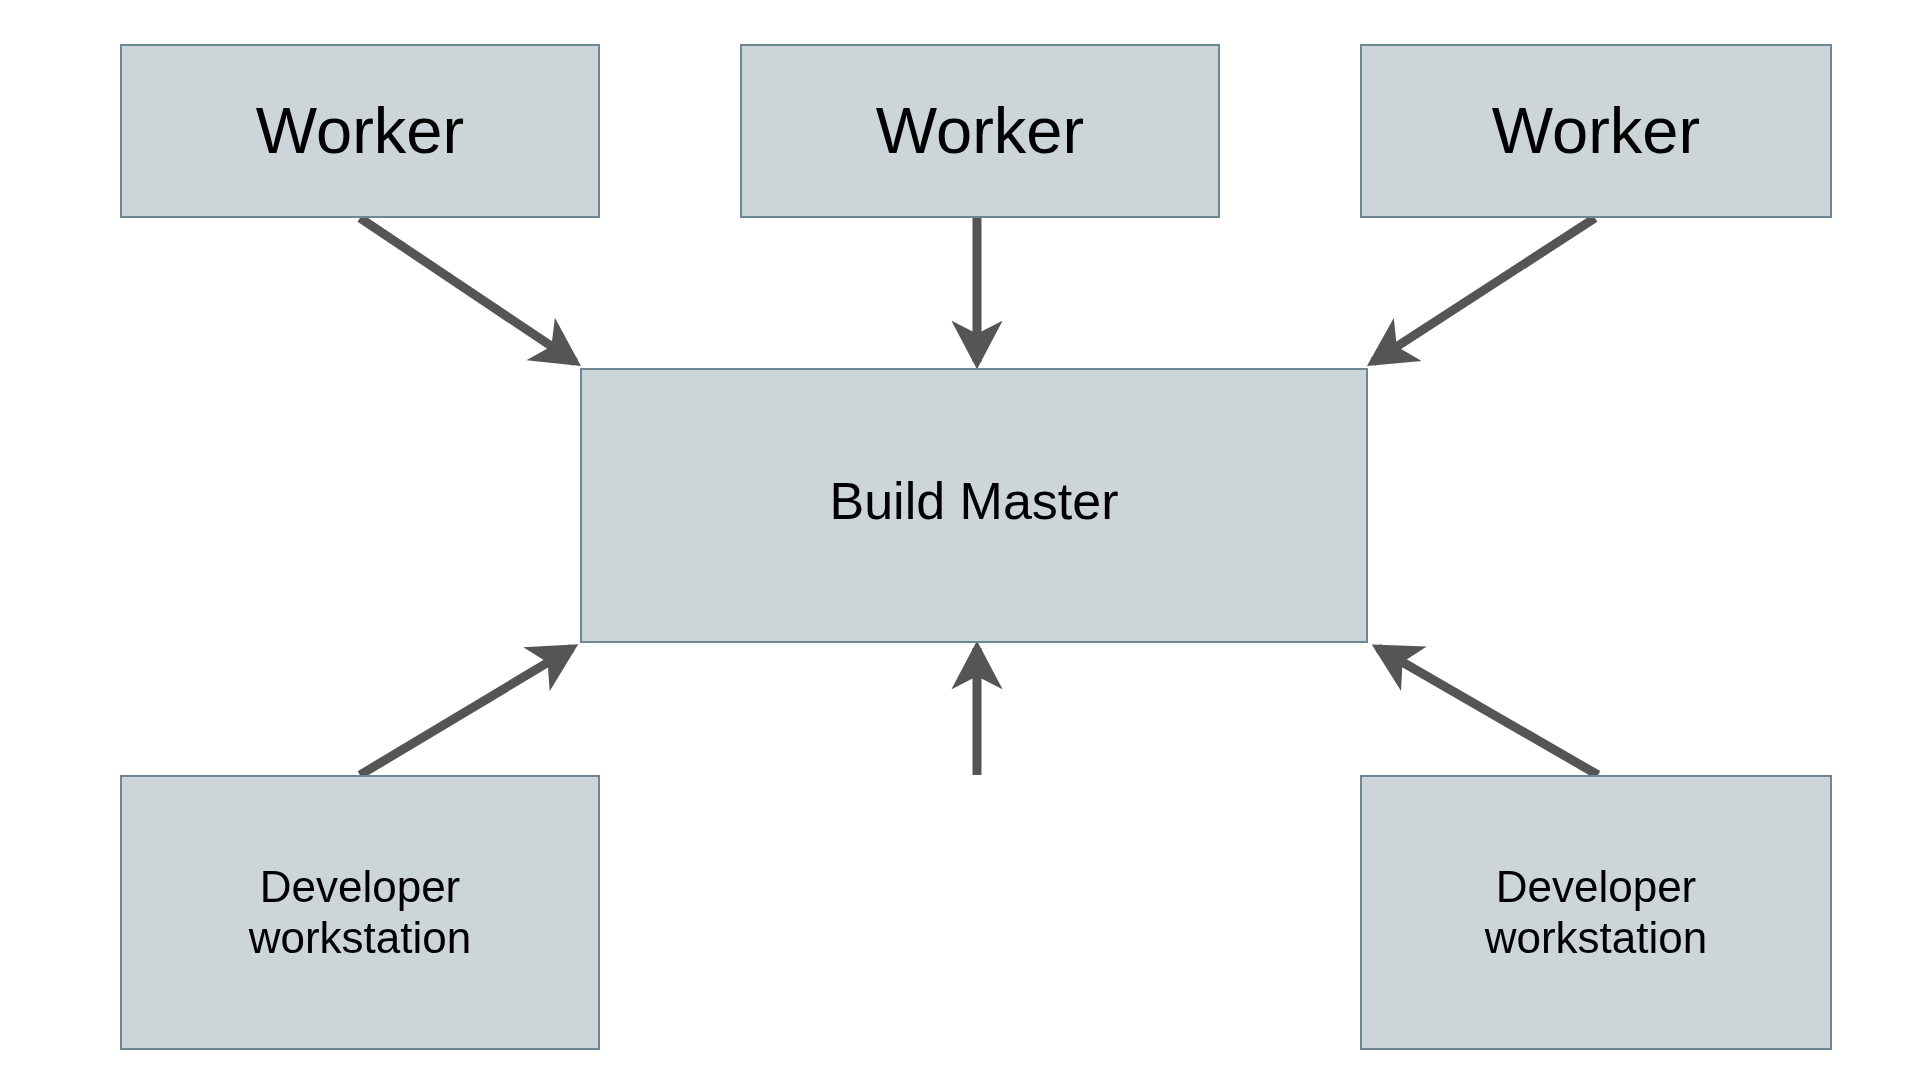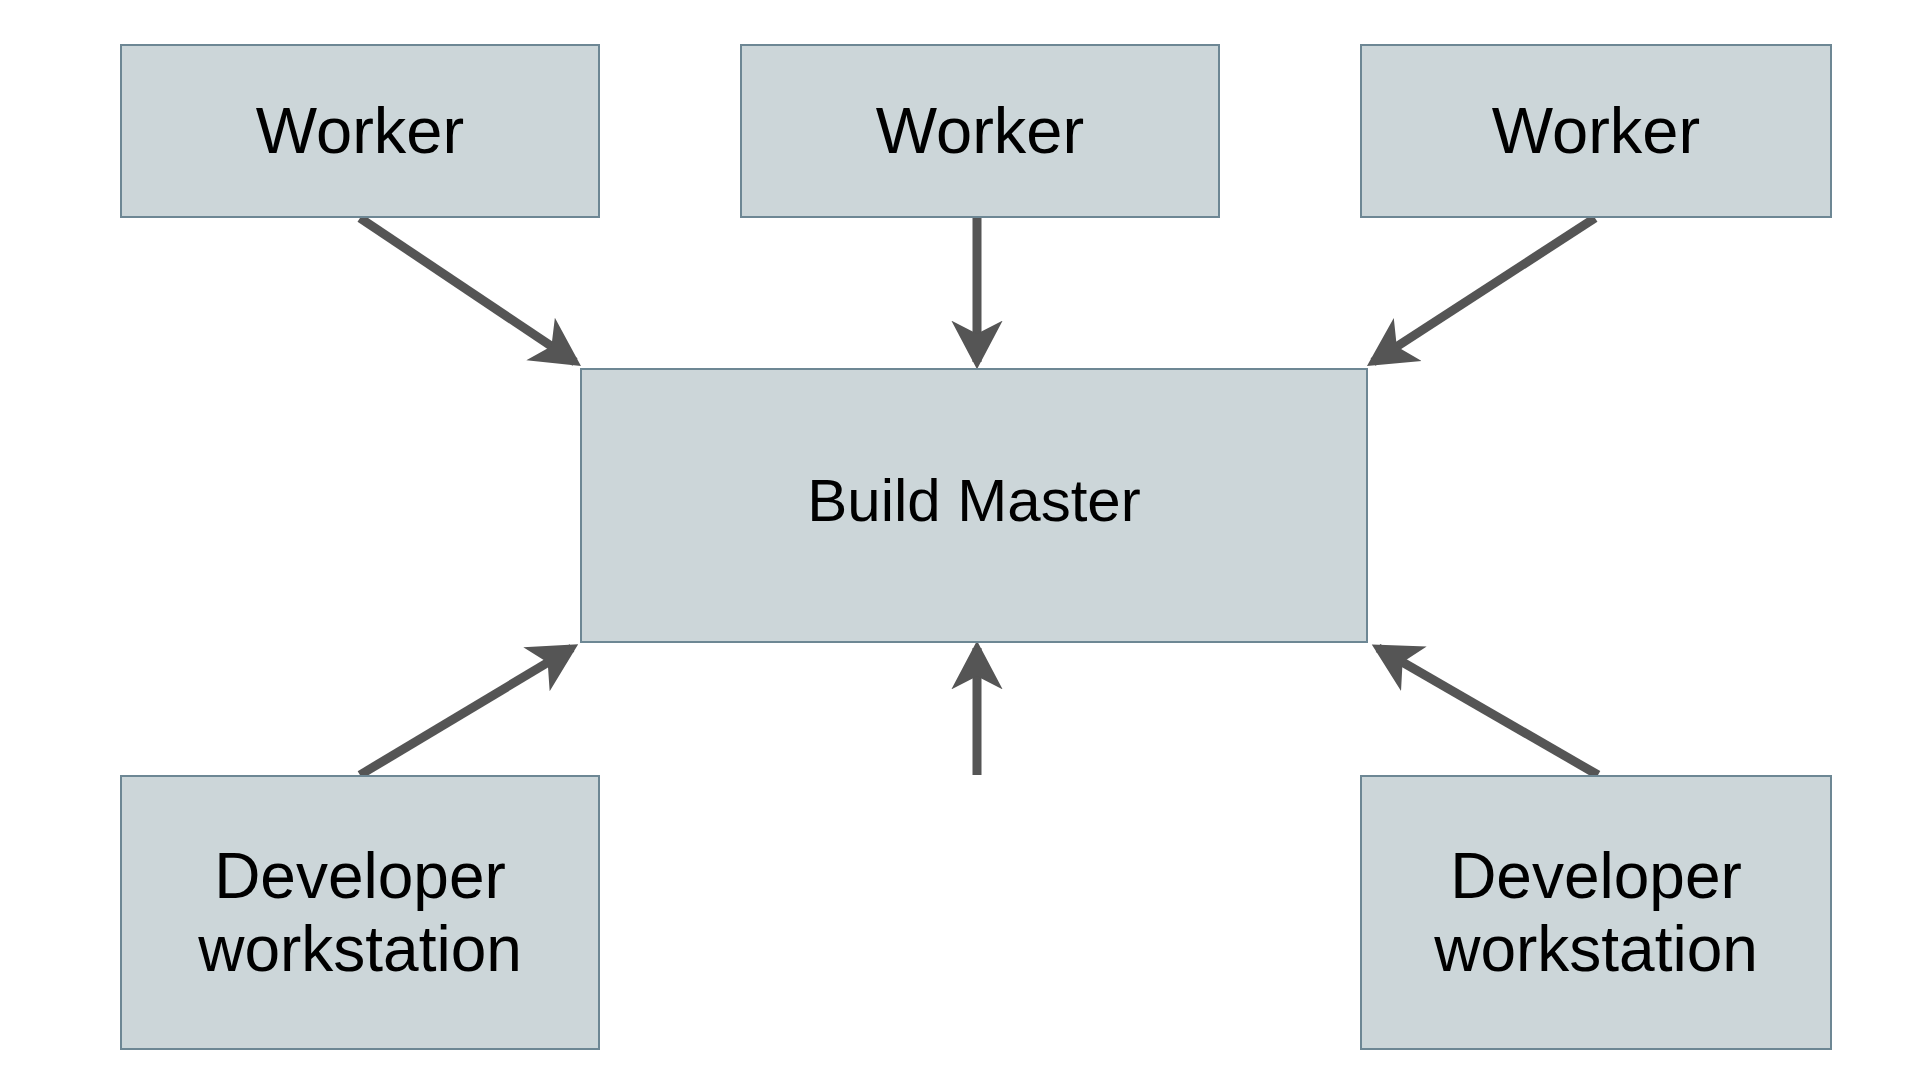--- a/index.html
+++ b/index.html
@@ -36,22 +36,22 @@
     text-align: center;
   }
   .node-label {
     color: #000000;
     font-weight: 400;
     line-height: 1.14;
     letter-spacing: 0px;
     white-space: pre-line;
   }
   .n-worker .node-label { font-size: 65px; }
-  .n-master .node-label { font-size: 60px; position: relative; top: -4px; }
-  .n-devws  .node-label { font-size: 64px; }
+  .n-master .node-label { font-size: 52px; position: relative; top: -4px; }
+  .n-devws  .node-label { font-size: 44px; }
   .n-ci     .node-label { font-size: 65px; position: relative; top: 8px; }
 
   
   #node-worker-1 { left: 120px;  top: 44px;  width: 480px; height: 174px; }
   #node-worker-2 { left: 740px;  top: 44px;  width: 480px; height: 174px; }
   #node-worker-3 { left: 1360px; top: 44px;  width: 472px; height: 174px; }
   #node-master   { left: 580px;  top: 368px; width: 788px; height: 275px; }
   #node-devws-1  { left: 120px;  top: 775px; width: 480px; height: 275px; }
   #node-ci       { left: 740px;  top: 775px; width: 473px; height: 275px; }
   #node-devws-2  { left: 1360px; top: 775px; width: 472px; height: 275px; }

